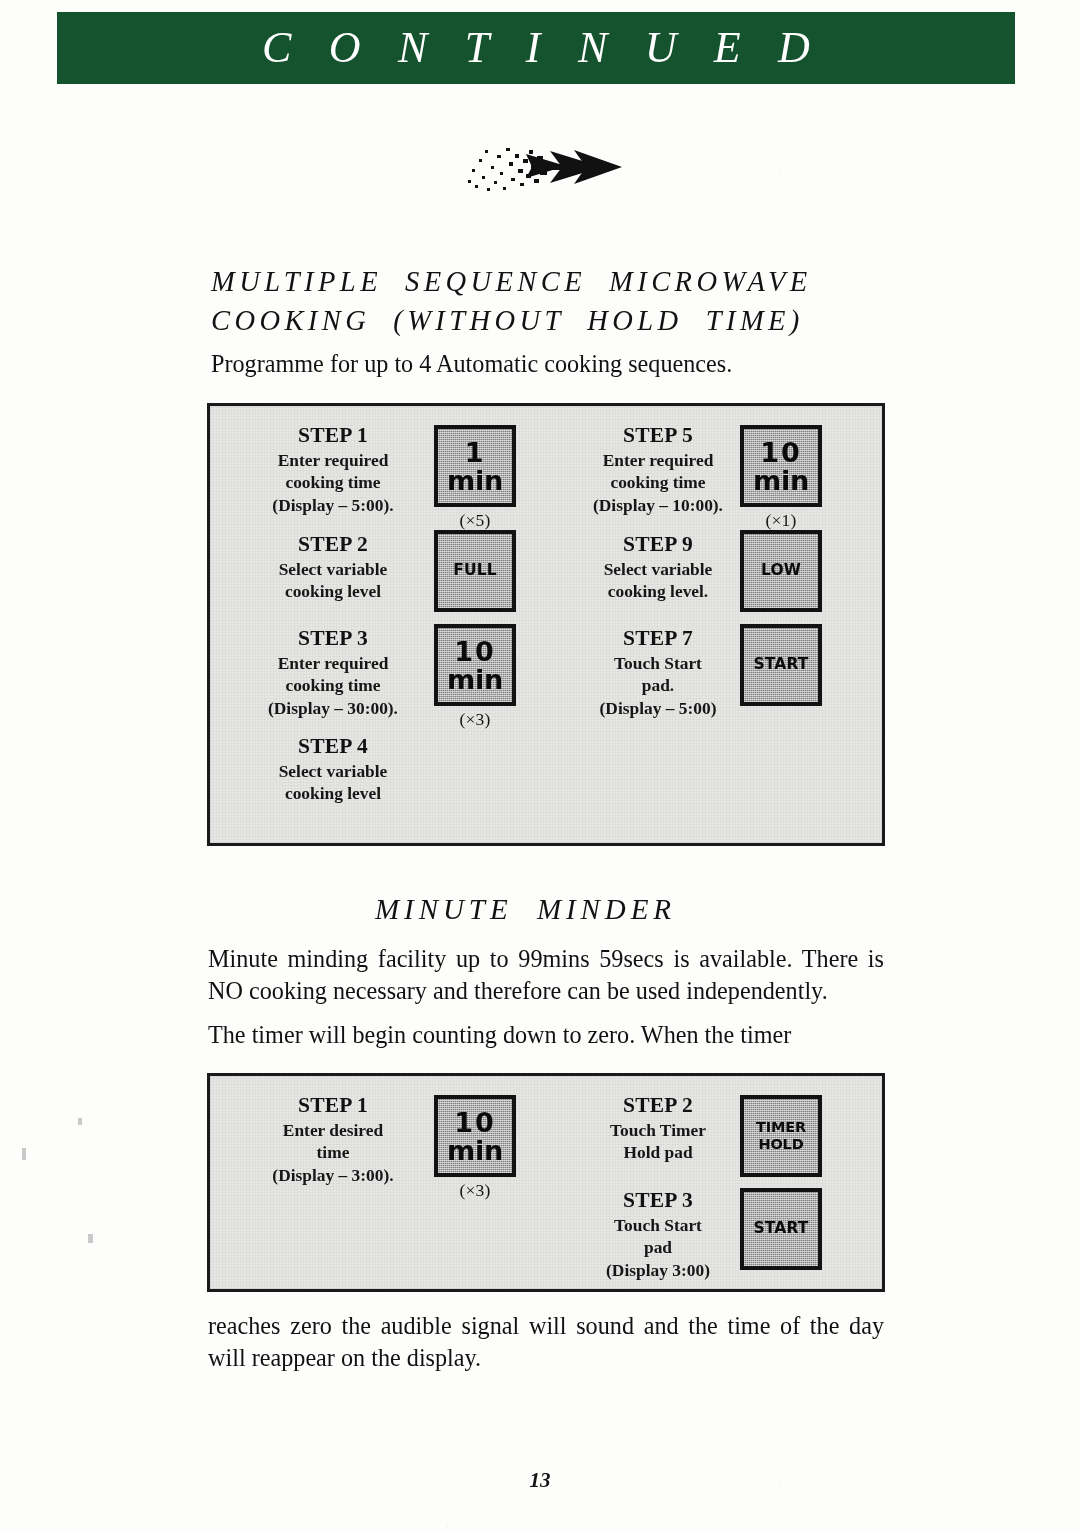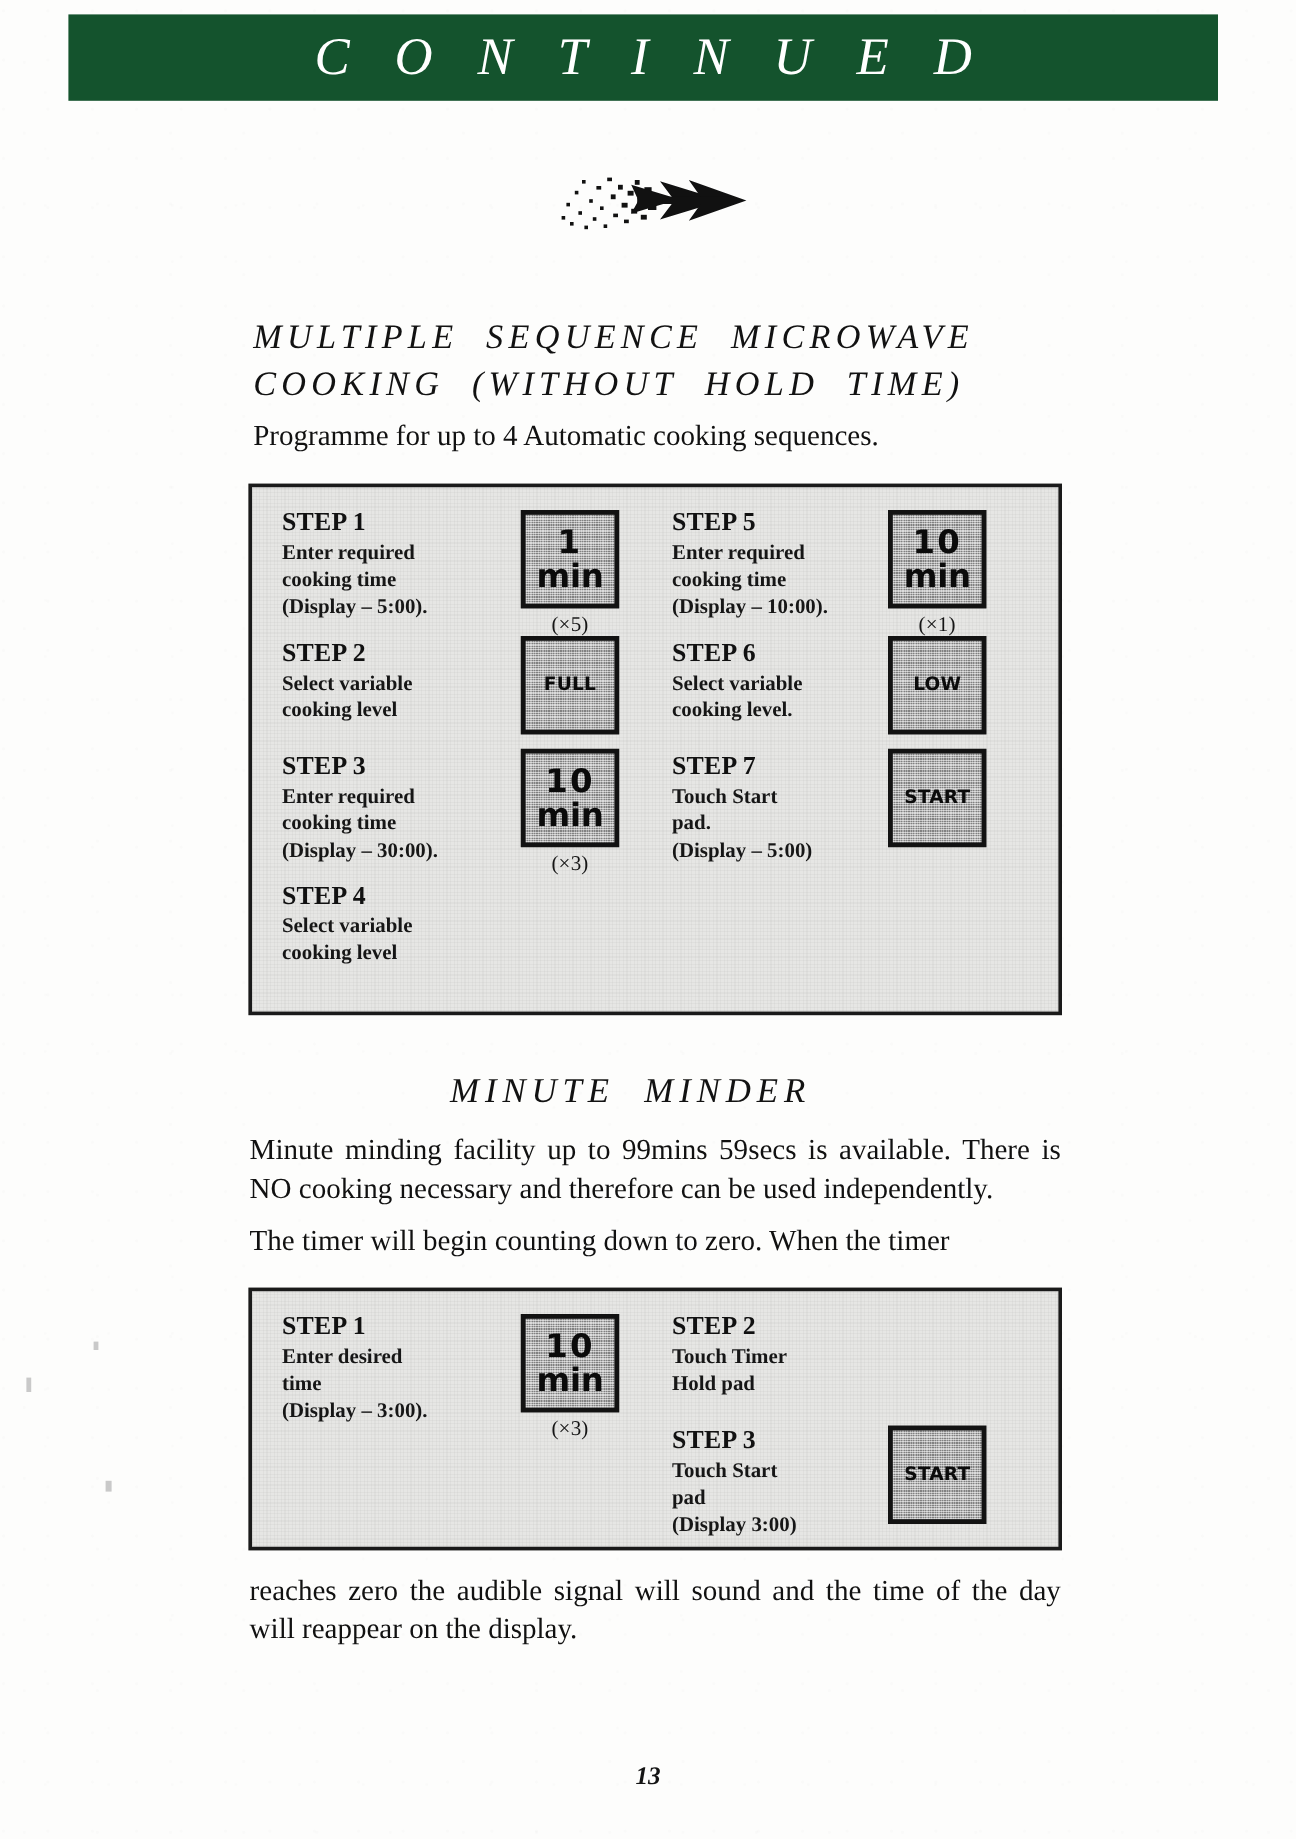--- a/index.html
+++ b/index.html
@@ -118,21 +118,21 @@
     inset: 0;
     z-index: 2;
   }
 
   
   .step {
     position: absolute;
     display: flex;
     align-items: flex-start;
   }
-  .step-text { width: 196px; }
+  .step-text { width: 196px; text-align: center; }
   .step-head {
     font-family: "Liberation Serif", "DejaVu Serif", serif;
     font-weight: bold;
     font-size: 21.5px;
     line-height: 1.14;
     letter-spacing: .01em;
     color: #111;
     white-space: pre;
   }
   .step-lines {
@@ -332,21 +332,21 @@
       </div>
       <div class="pad-wrap" style="left:525px; top:19px;">
         <div class="pad">
           <span class="pad-label time"><span class="num">10</span><span class="unit">min</span></span>
         </div>
         <div class="pad-count">(×1)</div>
       </div>
 
       <div class="step" style="left:350px; top:126px;">
         <div class="step-text">
-          <div class="step-head">STEP 6</div>
+          <div class="step-head">STEP 9</div>
           <div class="step-lines">Select variable
 cooking level.</div>
         </div>
       </div>
       <div class="pad-wrap" style="left:525px; top:124px;">
         <div class="pad">
           <span class="pad-label word">LOW</span>
         </div>
       </div>
 
@@ -390,20 +390,26 @@
         <div class="pad-count">(×3)</div>
       </div>
 
       <div class="step" style="left:350px; top:17px;">
         <div class="step-text">
           <div class="step-head">STEP 2</div>
           <div class="step-lines">Touch Timer
 Hold pad</div>
         </div>
       </div>
+      <div class="pad-wrap" style="left:525px; top:19px;">
+        <div class="pad">
+          <span class="pad-label two-line">TIMER
+HOLD</span>
+        </div>
+      </div>
 
       <div class="step" style="left:350px; top:112px;">
         <div class="step-text">
           <div class="step-head">STEP 3</div>
           <div class="step-lines">Touch Start
 pad
 (Display 3:00)</div>
         </div>
       </div>
       <div class="pad-wrap" style="left:525px; top:112px;">

